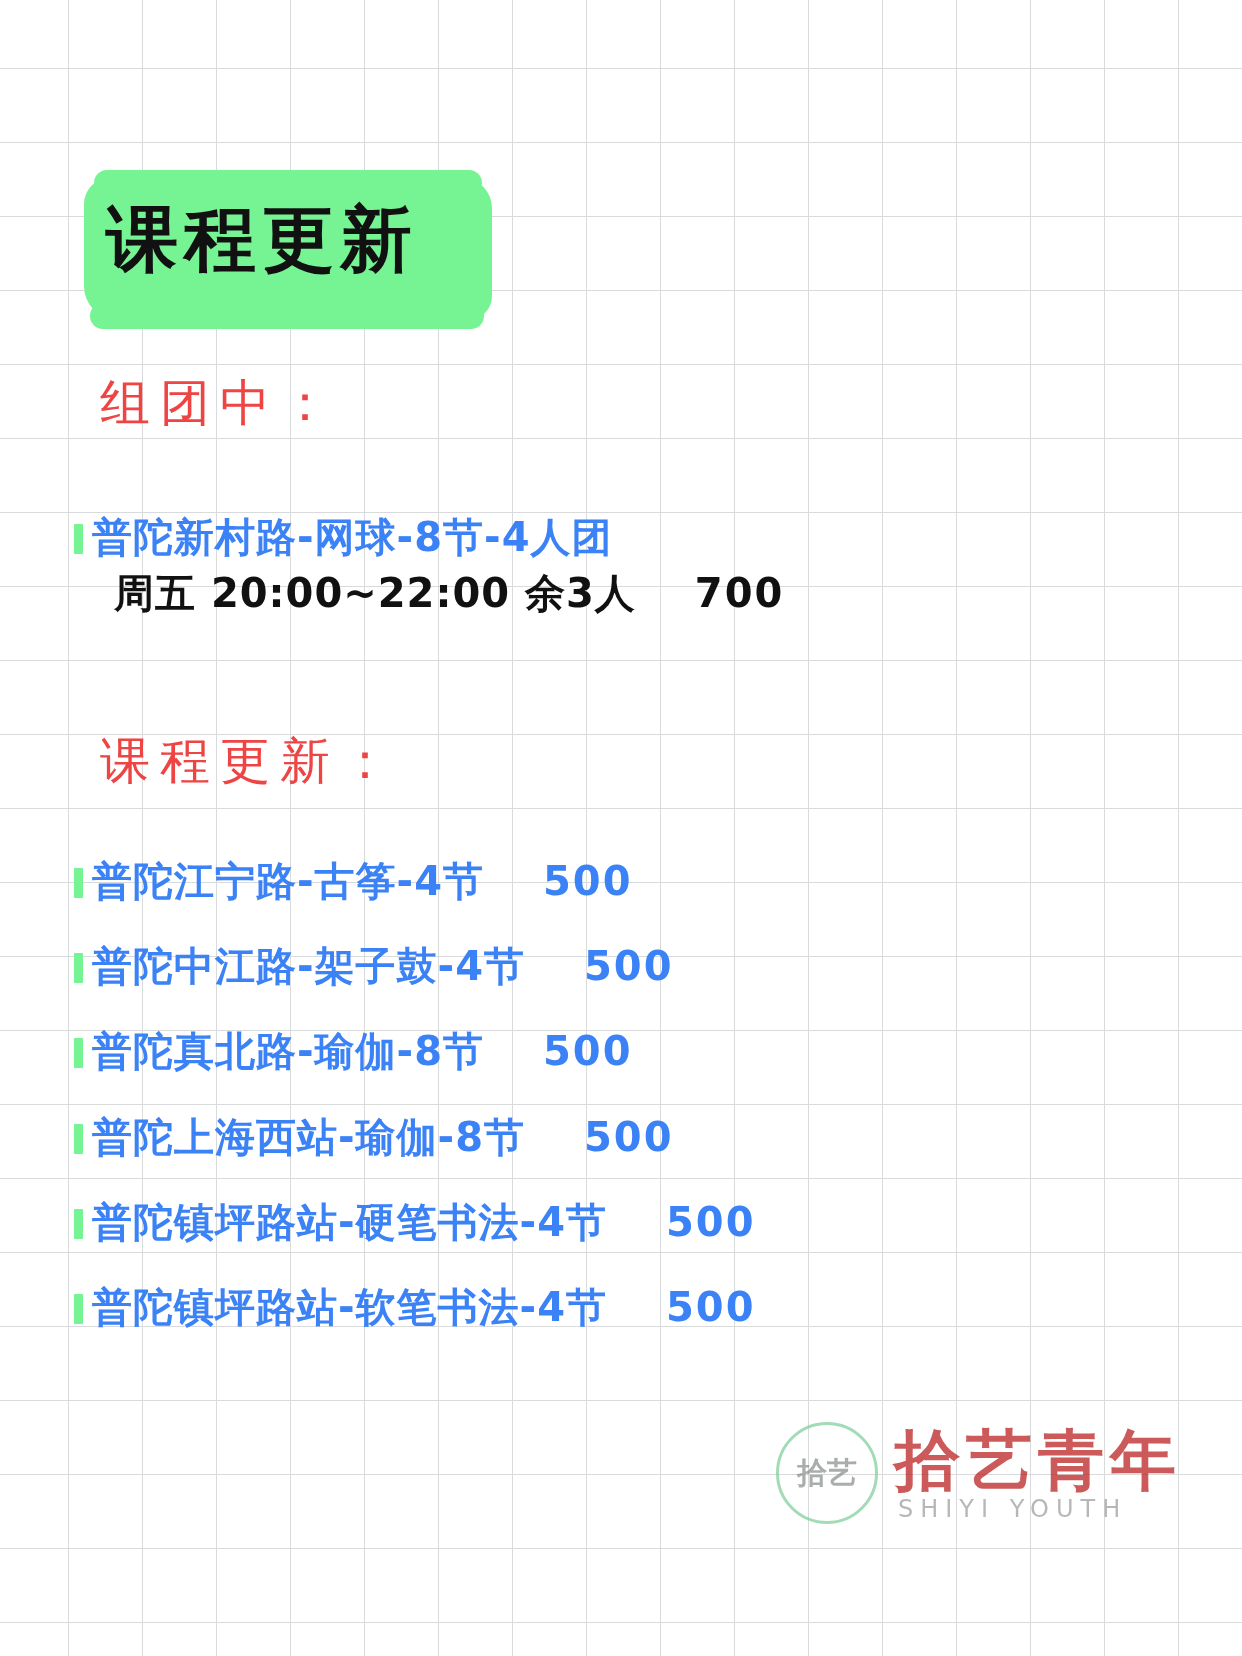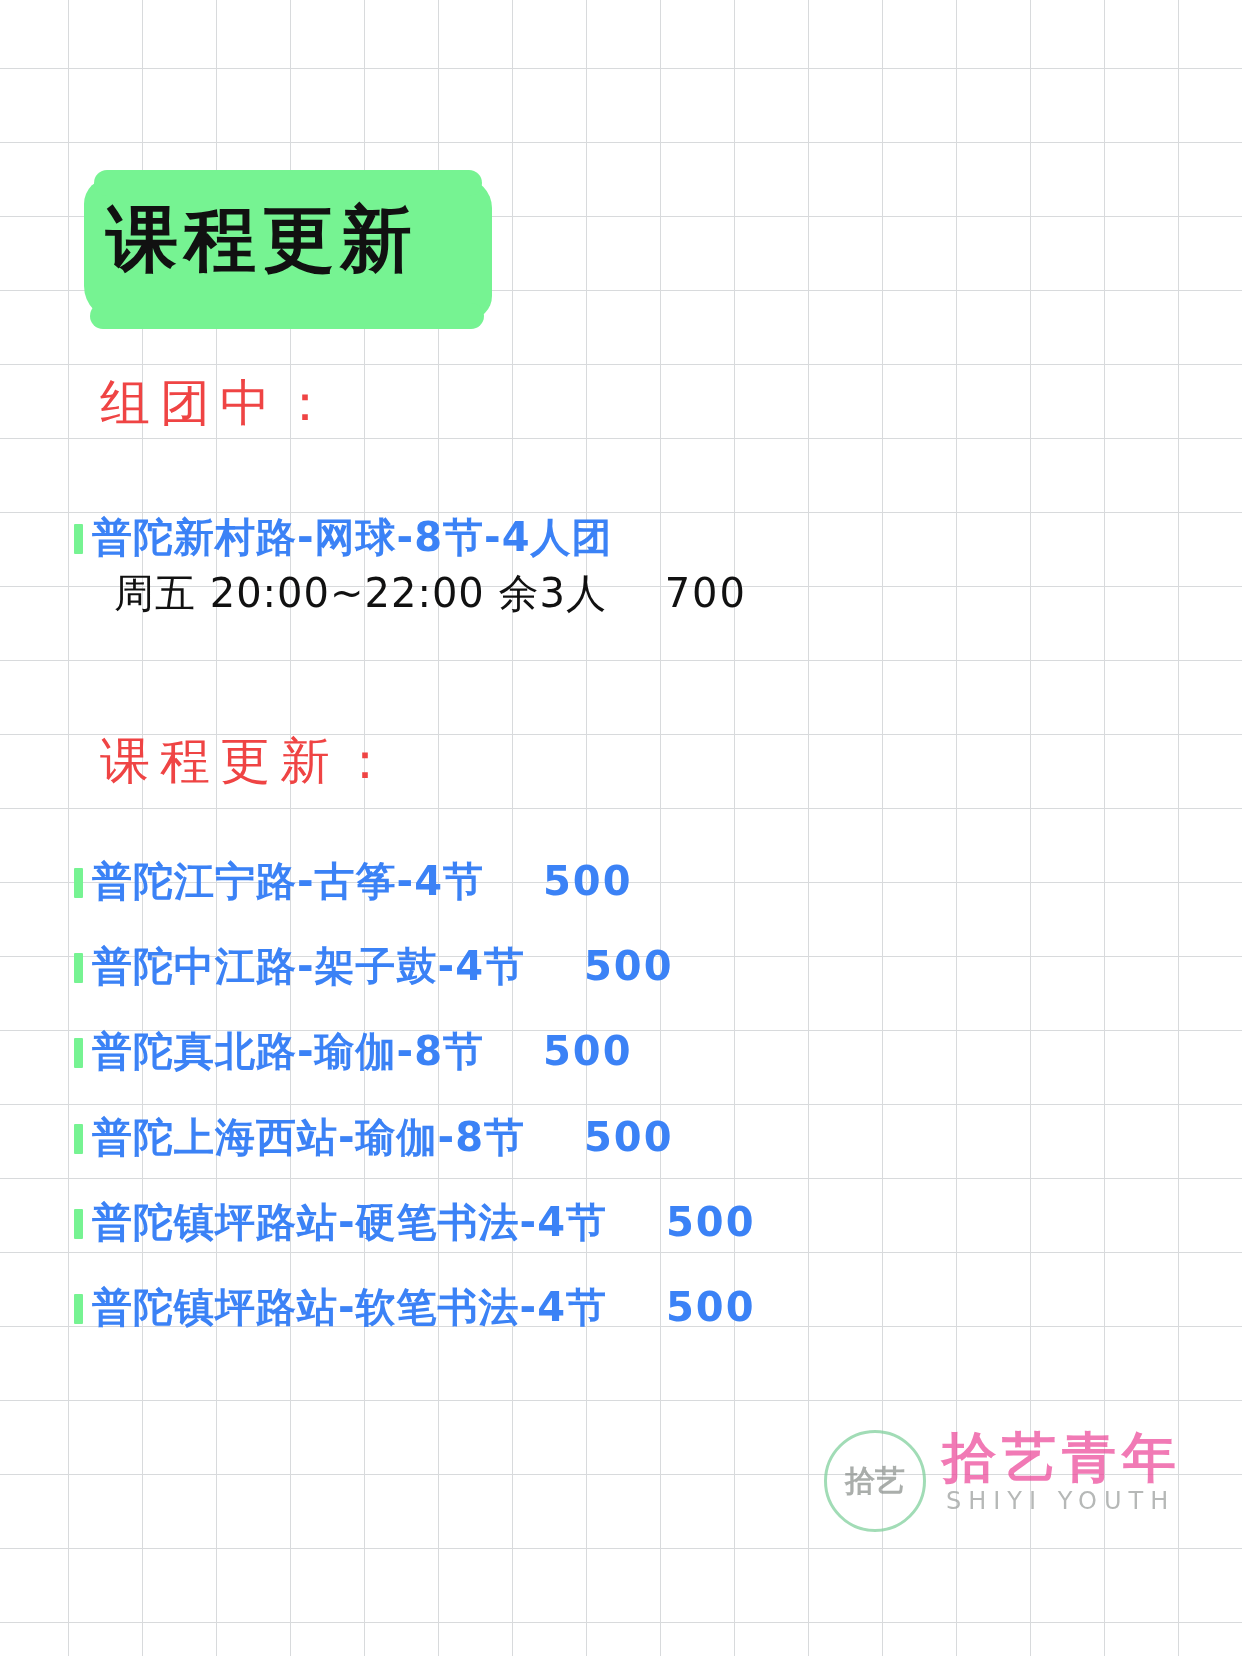--- a/index.html
+++ b/index.html
@@ -126,40 +126,40 @@
     font-weight: bold;
     letter-spacing: 1px;
     color: #3b82f6;
     white-space: nowrap;
     margin-top: 34px;
   }
   .course-line2 {
     display: block;
     font-size: 40px;
     line-height: 1.5;
-    font-weight: normal;
+    font-weight: bold;
     letter-spacing: 1px;
     color: #111;
     white-space: nowrap;
     padding-left: 22px;
   }
   .price {
     display: inline-block;
     padding-left: 44px;
     letter-spacing: 2px;
   }
   #anytime-list .course-item { margin-bottom: 26px; }
 
   
   #watermark {
     position: absolute;
     right: 60px;
-    bottom: 124px;
+    bottom: 132px;
     display: flex;
-    align-items: flex-start;
+    align-items: flex-end;
     gap: 16px;
     opacity: 0.72;
   }
   #wm-mark {
     width: 96px;
     height: 96px;
     border: 3px solid #7ecf9a;
     border-radius: 50%;
     display: flex;
     align-items: center;
@@ -173,24 +173,24 @@
     line-height: 0.95;
     text-align: center;
     letter-spacing: 0;
   }
   #wm-words {
     display: flex;
     flex-direction: column;
     justify-content: center;
   }
   #wm-cn {
-    font-size: 54px;
+    font-size: 66px;
     font-weight: bold;
     letter-spacing: 6px;
-    color: #ec4899;
+    color: #b91c1c;
     line-height: 1.05;
   }
   #wm-en {
     font-size: 24px;
     letter-spacing: 7px;
     color: #9a9e9c;
     line-height: 1.2;
     padding-left: 4px;
   }
 </style>

